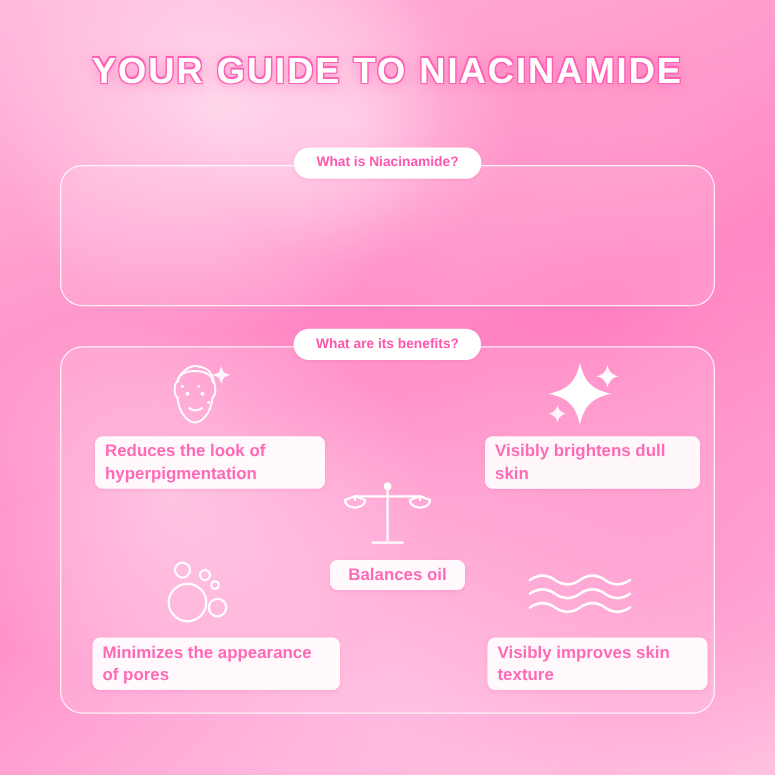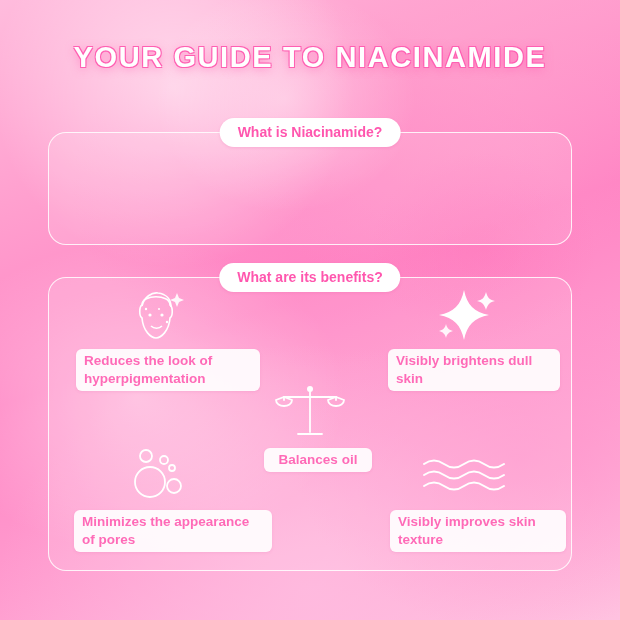--- a/index.html
+++ b/index.html
@@ -71,21 +71,21 @@
   #panel-benefits { top: 277px; height: 294px; }
 
   .panel-badge {
     position: absolute;
     top: -15px;
     left: 50%;
     transform: translateX(-50%);
     background: #ffffff;
     border-radius: 16px;
     padding: 6px 18px 7px 18px;
-    font-size: 14px;
+    font-size: 11px;
     font-weight: bold;
     color: #ff56ae;
     white-space: nowrap;
     box-shadow: 0 1px 3px rgba(220,70,150,0.18);
   }
 
   .about-text {
     position: absolute;
     top: 22px;
     left: 26px;

